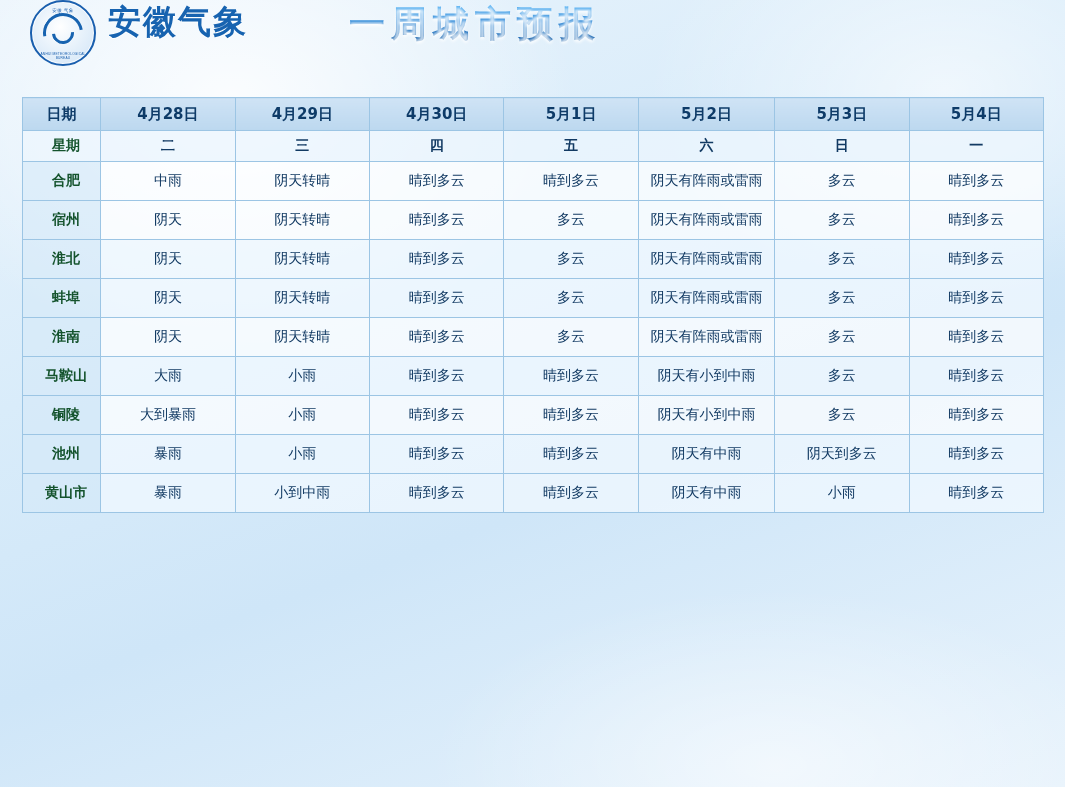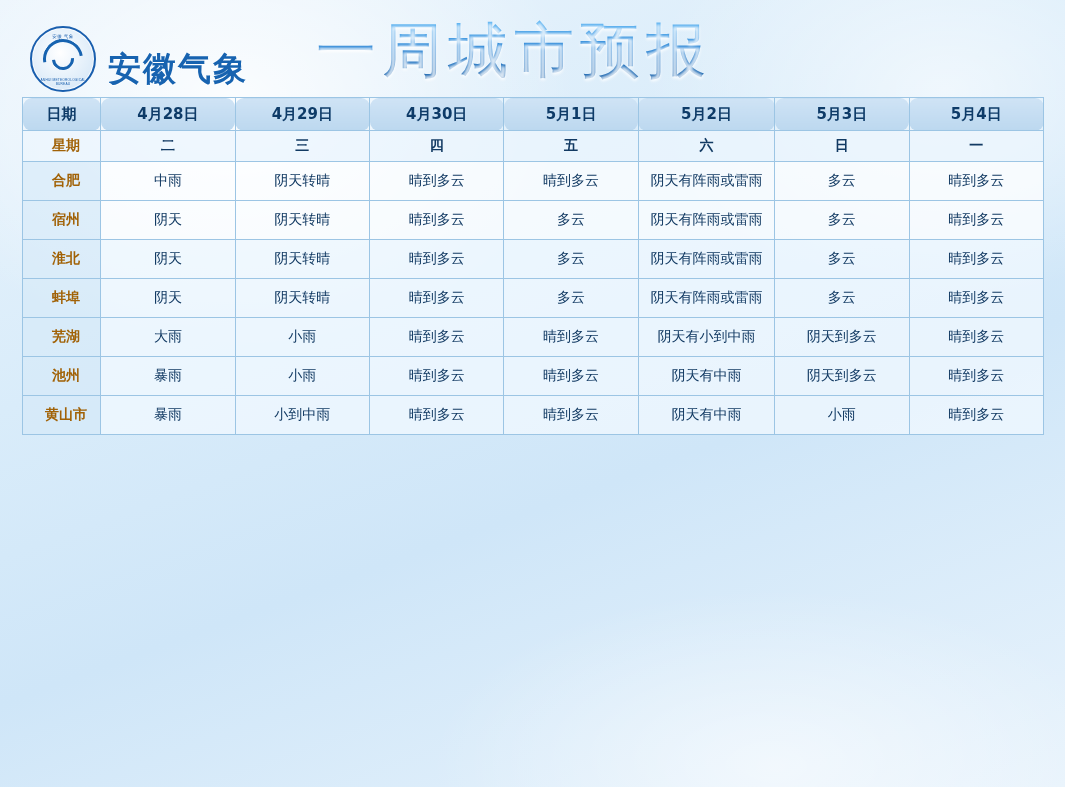--- a/index.html
+++ b/index.html
@@ -32,21 +32,21 @@
     left: 40%; bottom: -160px;
     width: 700px; height: 360px;
     background: radial-gradient(ellipse at center, rgba(255,255,255,0.55) 0%, rgba(255,255,255,0) 70%);
   }
 
   
   .header {
     position: relative;
     height: 92px;
     display: flex;
-    align-items: flex-end;
+    align-items: flex-start;
     padding-left: 30px;
   }
   .logo-mark {
     width: 62px;
     height: 62px;
     border-radius: 50%;
     border: 2px solid #1a5fae;
     background: radial-gradient(circle at 45% 40%, #ffffff 0%, #e8f2fb 45%, #cfe3f6 100%);
     position: relative;
     flex: none;
@@ -89,23 +89,23 @@
     margin-left: 12px;
     font-size: 33px;
     font-weight: bold;
     color: #1763b0;
     letter-spacing: 2px;
     font-family: "DejaVu Sans", sans-serif;
     text-shadow: 0 1px 0 rgba(255,255,255,0.9);
     white-space: nowrap;
   }
   .main-title {
-    margin-left: 68px;
-    font-size: 60px;
-    font-weight: normal;
+    margin-left: 101px;
+    font-size: 36px;
+    font-weight: bold;
     letter-spacing: 6px;
     font-family: "DejaVu Serif", serif;
     background: linear-gradient(180deg, #6fc7ff 0%, #1f7fd4 45%, #0f4f95 100%);
     -webkit-background-clip: text;
     background-clip: text;
     color: transparent;
     text-shadow: 0 2px 3px rgba(255,255,255,0.85);
     white-space: nowrap;
   }
 
@@ -132,26 +132,25 @@
     height: 38px;
     padding: 0 2px;
     white-space: nowrap;
   }
   table.forecast thead th {
     background: linear-gradient(180deg, #cfe3f5 0%, #bcd8ef 100%);
     font-weight: bold;
     font-size: 15px;
     color: #0e3b68;
     height: 32px;
-    border-radius: 9px;
   }
   table.forecast tbody tr td:first-child {
     background: rgba(214,233,248,0.55);
     font-weight: bold;
-    color: #a16207;
+    color: #14532d;
     padding-left: 11px;
   }
   table.forecast tbody tr.week-row td {
     background: rgba(236,246,253,0.75);
     font-weight: bold;
     height: 30px;
   }
   table.forecast tbody tr.odd td {
     background: rgba(255,255,255,0.72);
   }
@@ -249,28 +248,48 @@
         <tr class="even">
           <td>蚌埠</td>
           <td>阴天</td>
           <td>阴天转晴</td>
           <td>晴到多云</td>
           <td>多云</td>
           <td>阴天有阵雨或雷雨</td>
           <td>多云</td>
           <td>晴到多云</td>
         </tr>
-        <tr class="even">
-          <td>芜湖</td>
+        <tr class="odd">
+          <td>淮南</td>
+          <td>阴天</td>
+          <td>阴天转晴</td>
+          <td>晴到多云</td>
+          <td>多云</td>
+          <td>阴天有阵雨或雷雨</td>
+          <td>多云</td>
+          <td>晴到多云</td>
+        </tr>
+        <tr class="even">
+          <td>马鞍山</td>
           <td>大雨</td>
           <td>小雨</td>
           <td>晴到多云</td>
           <td>晴到多云</td>
           <td>阴天有小到中雨</td>
-          <td>阴天到多云</td>
+          <td>多云</td>
+          <td>晴到多云</td>
+        </tr>
+        <tr class="odd">
+          <td>铜陵</td>
+          <td>大到暴雨</td>
+          <td>小雨</td>
+          <td>晴到多云</td>
+          <td>晴到多云</td>
+          <td>阴天有小到中雨</td>
+          <td>多云</td>
           <td>晴到多云</td>
         </tr>
         <tr class="even">
           <td>池州</td>
           <td>暴雨</td>
           <td>小雨</td>
           <td>晴到多云</td>
           <td>晴到多云</td>
           <td>阴天有中雨</td>
           <td>阴天到多云</td>

